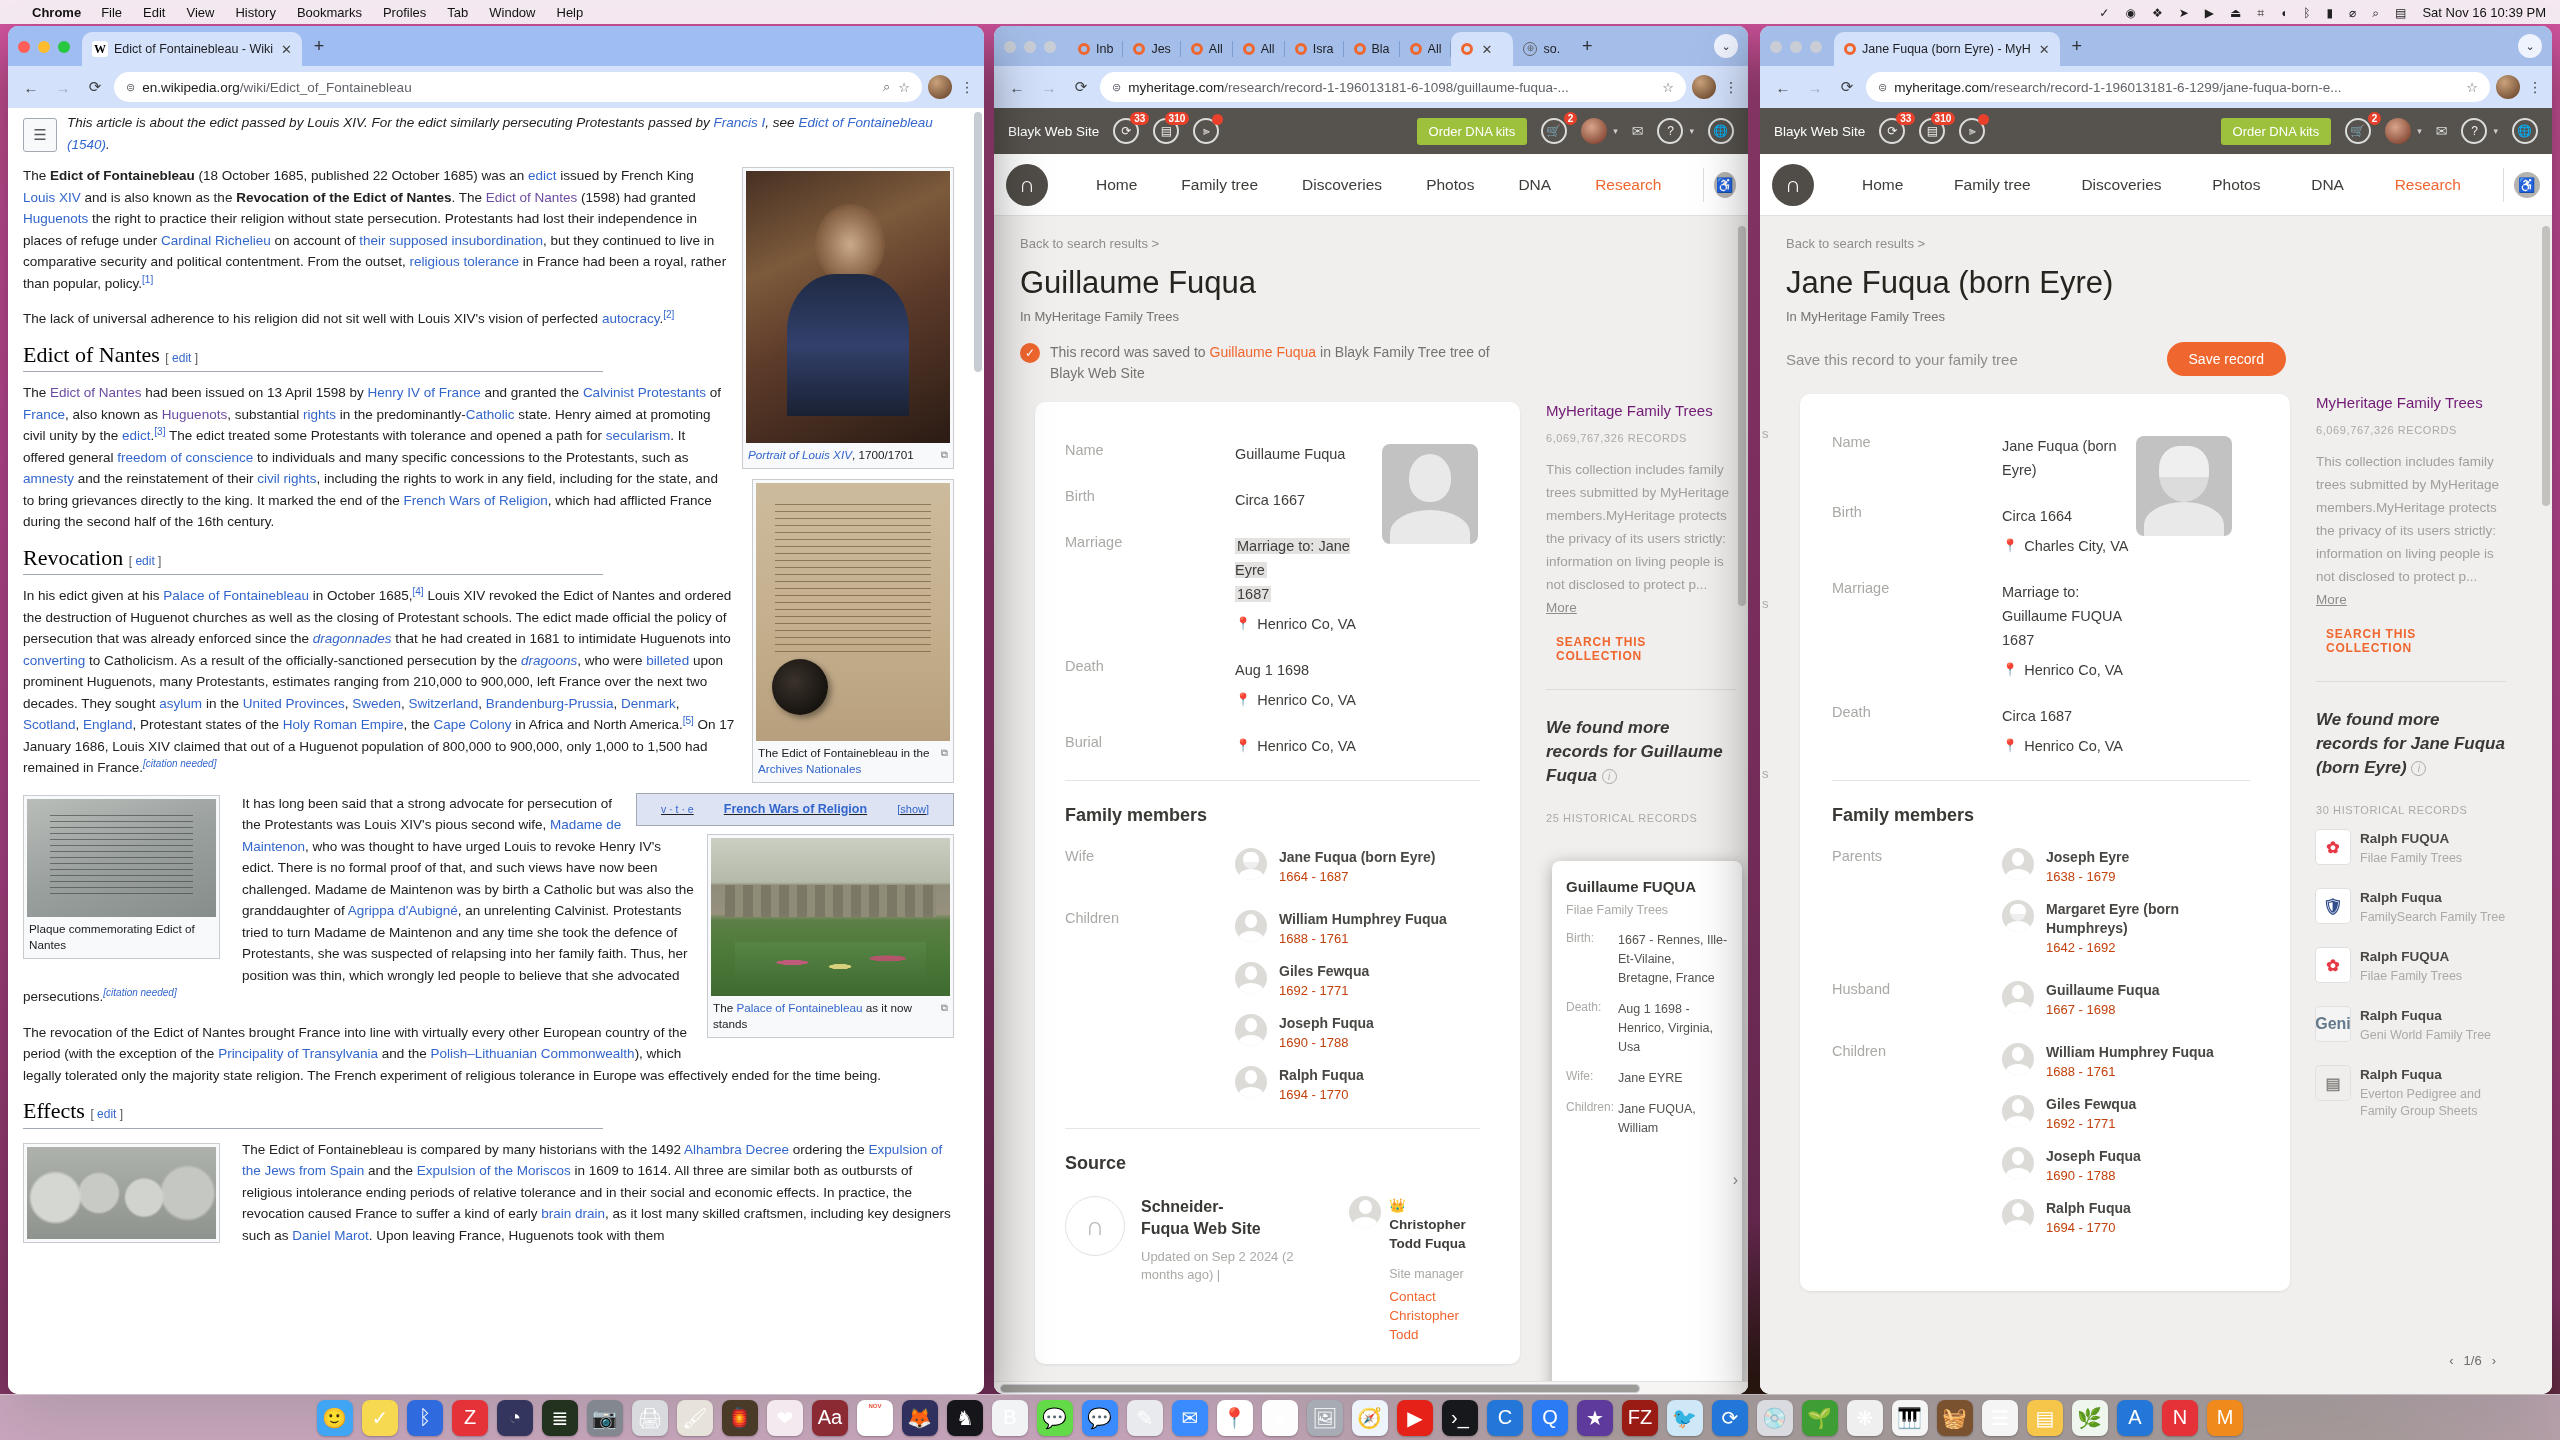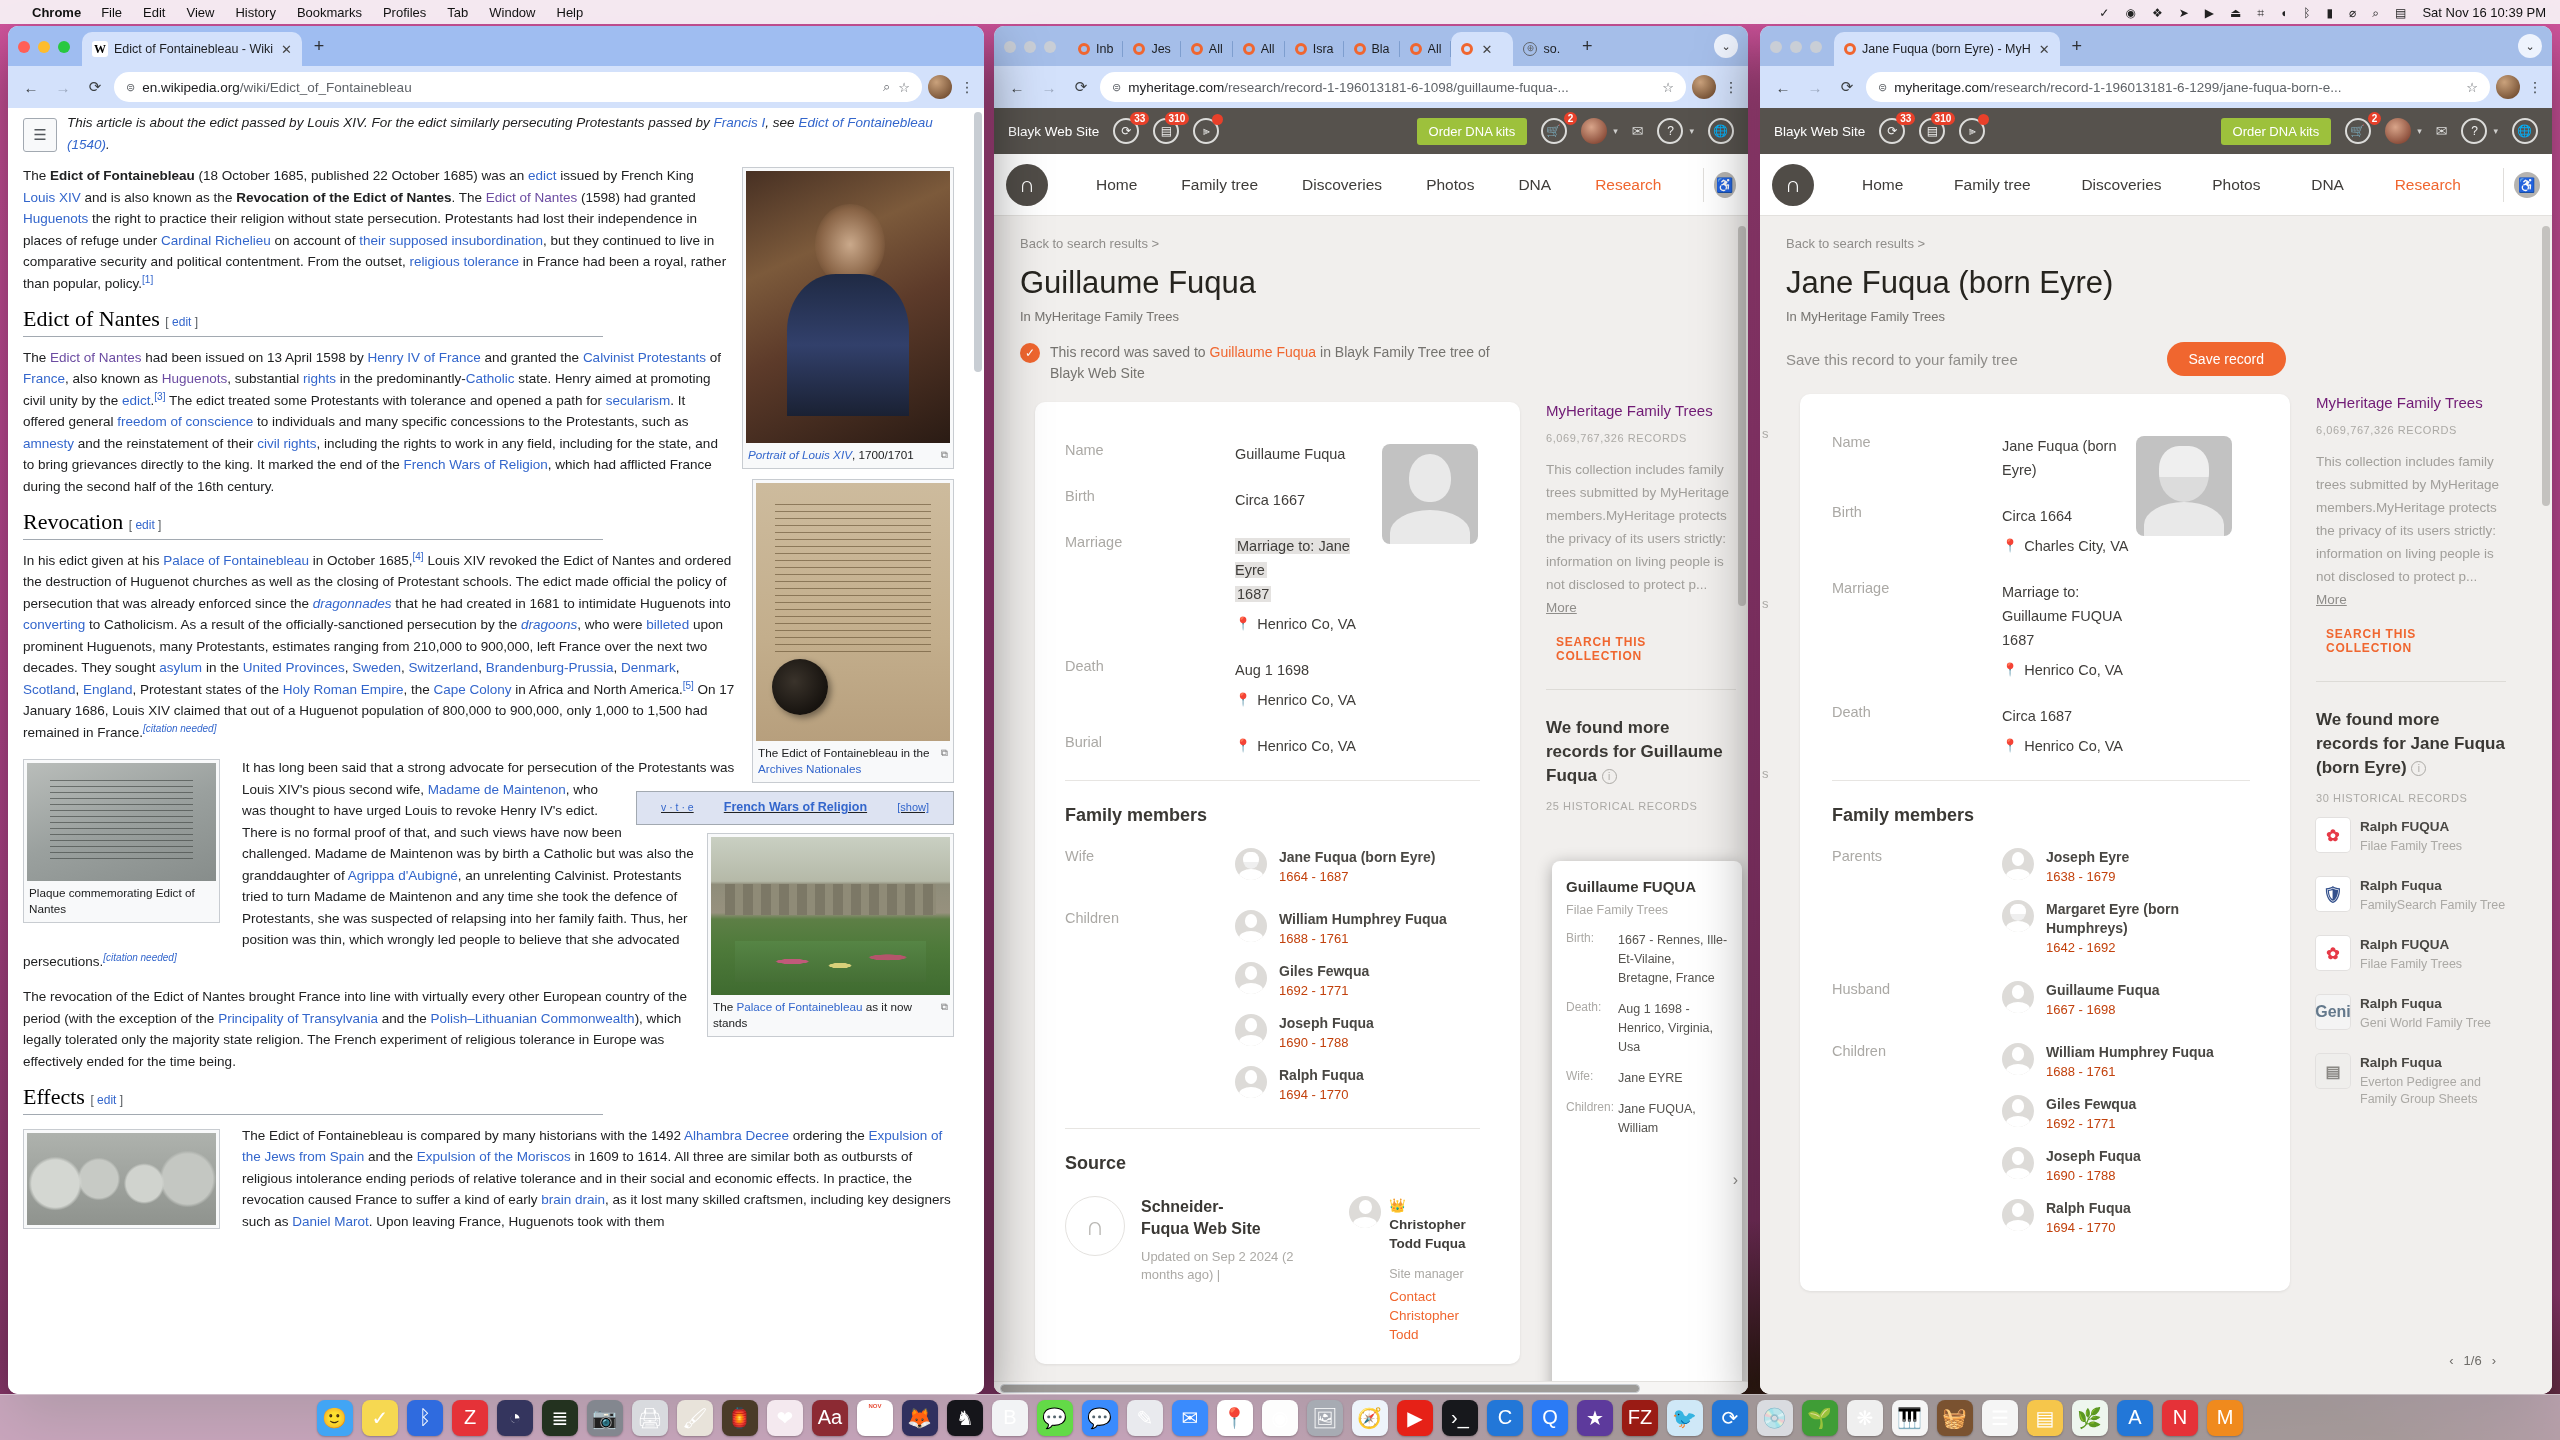--- a/index.html
+++ b/index.html
@@ -189,21 +189,21 @@
   .src-mgr-name { font-size:13.5px; color:#3f3d3a; font-weight:bold; line-height:19px;}
   .src-mgr-role { font-size:12.5px; color:#aba9a5; margin:14px 0 6px;}
   .src-contact { font-size:13.5px; color:#f0662f; line-height:19px;}
   .mh-rail { width:190px; margin-left:26px; flex:none;}
   .rail-title { font-size:15px; color:#701a75; margin-bottom:13px;}
   .rail-count { font-size:11px; color:#aba9a5; letter-spacing:.6px; margin-bottom:14px;}
   .rail-desc { font-size:13.5px; color:#a19f9b; line-height:23px; margin-bottom:16px;}
   .rail-desc .more { text-decoration:underline; color:#8f8d8a;}
   .rail-search { font-size:12px; font-weight:bold; color:#f0662f; letter-spacing:.8px; margin:4px 0 26px 10px;}
   .rail-hr { height:1px; background:#dddbd7; margin-bottom:26px;}
-  .rail-found { font-size:17px; font-weight:bold; color:#3a3834; line-height:24px; margin-bottom:12px;}
+  .rail-found { font-size:17px; font-weight:bold; color:#3a3834; line-height:24px; margin-bottom:24px;font-style:italic;}
   .info-i { display:inline-block; width:15px; height:15px; border:1px solid #aba9a5; border-radius:50%;
     color:#aba9a5; font-size:10px; line-height:13px; text-align:center; font-weight:normal; vertical-align:1px;}
   .rec-item { display:flex; gap:10px; margin-bottom:22px;}
   .rec-ico { width:34px; height:34px; border-radius:4px; display:flex; align-items:center; justify-content:center;
     font-weight:bold; flex:none; box-shadow:0 0 0 1px rgba(0,0,0,.06);}
   .rec-name { font-size:13.5px; font-weight:bold; color:#494743; line-height:18px;}
   .rec-coll { font-size:12.5px; color:#aba9a5; line-height:17px; margin-top:2px;}
   .popup { position:absolute; left:558px; top:645px; width:190px; bottom:-20px; background:#fff; border-radius:8px;
     box-shadow:0 3px 16px rgba(0,0,0,.3); padding:16px 14px; z-index:5;}
   .popup-name { font-size:15px; font-weight:bold; color:#3a3834; line-height:20px;}
@@ -271,20 +271,21 @@
       <div class="wiki">
         <div class="toc-btn">
             <span>☰</span>
           </div>
         <div class="hatnote"><span>This article is about the edict passed by Louis XIV. For the edict similarly persecuting Protestants passed by </span><span class="w-a">Francis I</span><span>, see </span><span class="w-a">Edict of Fontainebleau (1540)</span><span>.</span></div>
         <div class="thumb f-portrait">
           <div class="img"></div>
           <div class="cap"><span><span class="w-a w-i">Portrait of Louis XIV</span><span>, 1700/1701</span></span><span class="expand">⧉</span></div>
         </div>
         <p class="wikip"><span>The </span><span class="w-b">Edict of Fontainebleau</span><span> (18 October 1685, published 22 October 1685) was an </span><span class="w-a">edict</span><span> issued by French King </span><span class="w-a">Louis XIV</span><span> and is also known as the </span><span class="w-b">Revocation of the Edict of Nantes</span><span>. The </span><span class="w-v">Edict of Nantes</span><span> (1598) had granted </span><span class="w-a">Huguenots</span><span> the right to practice their religion without state persecution. Protestants had lost their independence in places of refuge under </span><span class="w-a">Cardinal Richelieu</span><span> on account of </span><span class="w-a">their supposed insubordination</span><span>, but they continued to live in comparative security and political contentment. From the outset, </span><span class="w-a">religious tolerance</span><span> in France had been a royal, rather than popular, policy.</span><span class="w-s">[1]</span></p>
+        <p class="wikip"><span>The lack of universal adherence to his religion did not sit well with Louis XIV's vision of perfected </span><span class="w-a">autocracy</span><span>.</span><span class="w-s">[2]</span></p>
         <h2 class="wk-h2"><span>Edict of Nantes</span>
           <span class="editsec">[ <a>edit</a> ]</span></h2>
         <div class="thumb f-doc">
           <div class="img"></div>
           <div class="cap"><span><span>The Edict of Fontainebleau in the </span><span class="w-a">Archives Nationales</span></span><span class="expand">⧉</span></div>
         </div>
         <p class="wikip"><span>The </span><span class="w-v">Edict of Nantes</span><span> had been issued on 13 April 1598 by </span><span class="w-a">Henry IV of France</span><span> and granted the </span><span class="w-a">Calvinist Protestants</span><span> of </span><span class="w-a">France</span><span>, also known as </span><span class="w-v">Huguenots</span><span>, substantial </span><span class="w-a">rights</span><span> in the predominantly-</span><span class="w-a">Catholic</span><span> state. Henry aimed at promoting civil unity by the </span><span class="w-a">edict</span><span>.</span><span class="w-s">[3]</span><span> The edict treated some Protestants with tolerance and opened a path for </span><span class="w-a">secularism</span><span>. It offered general </span><span class="w-a">freedom of conscience</span><span> to individuals and many specific concessions to the Protestants, such as </span><span class="w-a">amnesty</span><span> and the reinstatement of their </span><span class="w-a">civil rights</span><span>, including the rights to work in any field, including for the state, and to bring grievances directly to the king. It marked the end of the </span><span class="w-a">French Wars of Religion</span><span>, which had afflicted France during the second half of the 16th century.</span></p>
         <h2 class="wk-h2"><span>Revocation</span>
           <span class="editsec">[ <a>edit</a> ]</span></h2>
         <p class="wikip"><span>In his edict given at his </span><span class="w-a">Palace of Fontainebleau</span><span> in October 1685,</span><span class="w-s">[4]</span><span> Louis XIV revoked the Edict of Nantes and ordered the destruction of Huguenot churches as well as the closing of Protestant schools. The edict made official the policy of persecution that was already enforced since the </span><span class="w-a w-i">dragonnades</span><span> that he had created in 1681 to intimidate Huguenots into </span><span class="w-a">converting</span><span> to Catholicism. As a result of the officially-sanctioned persecution by the </span><span class="w-a w-i">dragoons</span><span>, who were </span><span class="w-a">billeted</span><span> upon prominent Huguenots, many Protestants, estimates ranging from 210,000 to 900,000, left France over the next two decades. They sought </span><span class="w-a">asylum</span><span> in the </span><span class="w-a">United Provinces</span><span>, </span><span class="w-a">Sweden</span><span>, </span><span class="w-a">Switzerland</span><span>, </span><span class="w-a">Brandenburg-Prussia</span><span>, </span><span class="w-a">Denmark</span><span>, </span><span class="w-a">Scotland</span><span>, </span><span class="w-a">England</span><span>, Protestant states of the </span><span class="w-a">Holy Roman Empire</span><span>, the </span><span class="w-a">Cape Colony</span><span> in Africa and North America.</span><span class="w-s">[5]</span><span> On 17 January 1686, Louis XIV claimed that out of a Huguenot population of 800,000 to 900,000, only 1,000 to 1,500 had remained in France.</span><span class="w-s w-i">[citation needed]</span></p>

